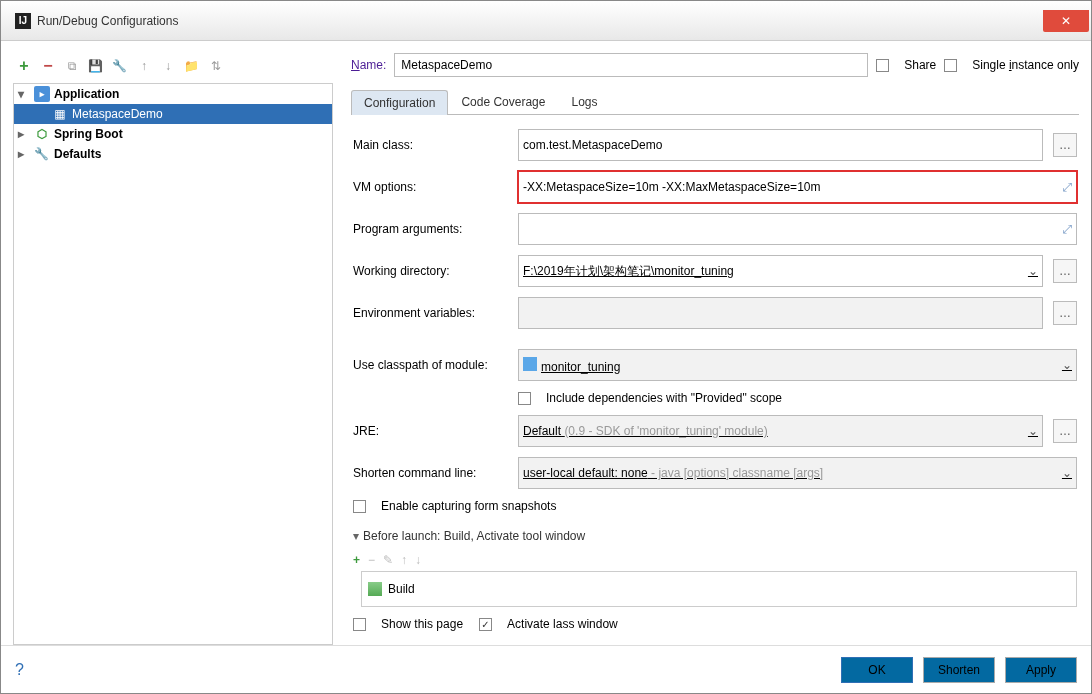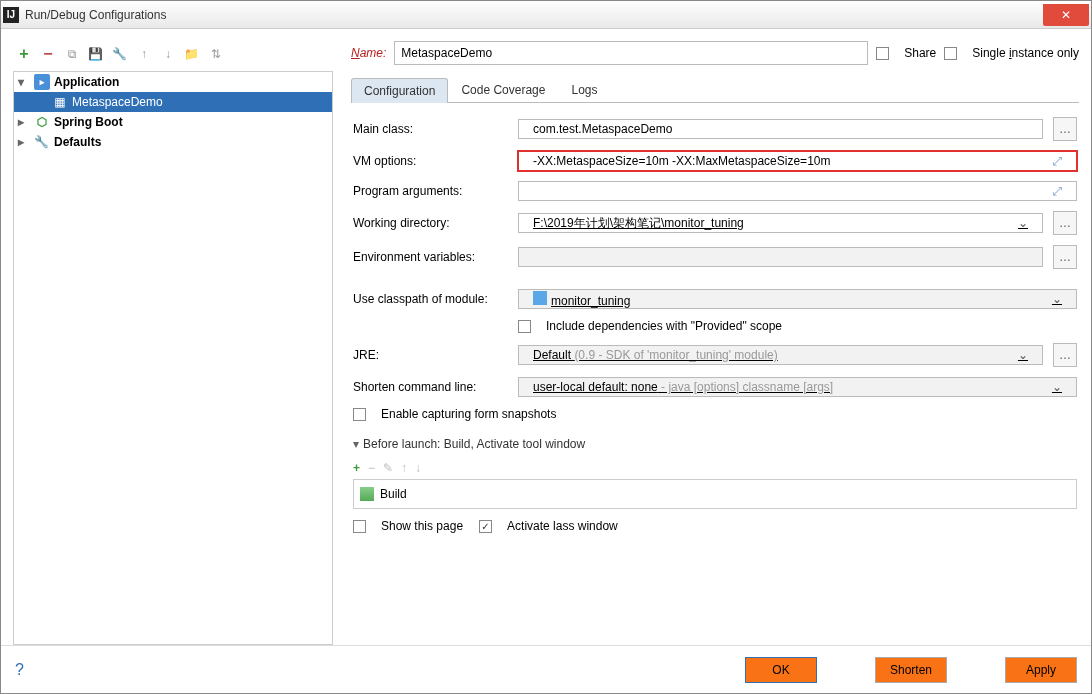--- a/index.html
+++ b/index.html
@@ -1,70 +1,70 @@
 <!DOCTYPE html>
 <html><head>
 <meta charset="utf-8">
 <style>
 * { box-sizing: border-box; font-family: "Segoe UI", Tahoma, sans-serif; font-size: 12px; }
 body { margin: 0; background: #eef2f6; }
 .window { width: 1092px; height: 694px; background: #fff; border: 1px solid #888; display: flex; flex-direction: column; }
-.titlebar { height: 28px; background: linear-gradient(#fff,#e8e8e8); border-bottom: 1px solid #ccc; display: flex; align-items: center; padding: 0 0 0 2px; }
+.titlebar { height: 40px; background: linear-gradient(#fff,#e8e8e8); border-bottom: 1px solid #ccc; display: flex; align-items: center; padding: 0 0 0 14px; }
 .titlebar .appicon { width: 16px; height: 16px; background: #222; color: #fff; display:inline-flex;align-items:center;justify-content:center;font-size:10px;font-weight:bold;margin-right:6px;}
 .titlebar .title { flex:1; color:#333; }
 .titlebar .close { width:46px; height:22px; background:#e04b3c; color:#fff; display:flex;align-items:center;justify-content:center; margin-right:2px; border-radius:0 0 2px 2px;}
 .body { flex:1; display:flex; padding: 12px 12px 0 12px; gap:0; min-height:0;}
 .left { width: 320px; display:flex; flex-direction:column; }
 .toolbar { height:26px; display:flex; align-items:center; gap:6px; padding:0 2px;}
 .toolbar .ico { width:18px; height:18px; display:inline-flex;align-items:center;justify-content:center; color:#999;}
 .toolbar .add{color:#3c9a3c;font-weight:bold;font-size:16px;}
 .toolbar .rem{color:#c04848;font-weight:bold;font-size:16px;}
 .tree { flex:1; border:1px solid #ccc; background:#fff; margin-top:4px; overflow:auto;}
 .tree-item { height:20px; display:flex; align-items:center; padding-left:4px; gap:4px;}
 .tree-item.sel { background:#2f6fb5; color:#fff;}
 .tree-item .arr{width:12px;color:#666;}
 .tree-item.bold{font-weight:bold;}
 .ico16{width:16px;height:16px;display:inline-flex;align-items:center;justify-content:center;}
 .app-ico{background:#4a90d9;color:#fff;font-size:9px;border-radius:2px;}
 .sb-ico{color:#3c9a3c;}
 .def-ico{color:#888;}
 .right { flex:1; display:flex; flex-direction:column; padding-left:18px; min-width:0;}
 .row { display:flex; align-items:center; margin-bottom:8px; gap:8px;}
-.row label { color:#b91c1c;font-style:italic;}
+.row label { color:#4c1d95;}
 .row .u { text-decoration: underline; }
 .namefield{flex:1;height:24px;border:1px solid #bbb;padding:0 6px;}
 .chk{display:inline-flex;align-items:center;gap:15px;}
 .chk .box{width:13px;height:13px;border:1px solid #888;display:inline-flex;align-items:center;justify-content:center;font-size:10px;color:#333;}
 .tabs{display:flex;border-bottom:1px solid #bbb;margin-top:4px;}
 .tab{padding:5px 12px;border:1px solid transparent;border-bottom:none;cursor:default;color:#333;}
 .tab.active{background:#dde7f2;border-color:#bbb;border-radius:3px 3px 0 0;position:relative;top:1px;}
 .panel{flex:1;padding:14px 2px 0 2px;overflow:auto;}
 .form-row{display:flex;align-items:center;margin-bottom:10px;gap:10px;}
 .form-row .lbl{width:155px;color:#000;}
-.form-row .fld{flex:1;height:20px;border:1px solid #bbb;padding:2px 14px;background:#fff;display:flex;align-items:center;min-width:0;text-align:center;}
+.form-row .fld{flex:1;height:32px;border:1px solid #bbb;padding:2px 4px;background:#fff;display:flex;align-items:center;min-width:0;text-align:center;}
 .form-row .fld.gray{background:#f2f2f2;}
 .form-row .fld.mono{font-family:Consolas,monospace;font-size:11px;}
 .form-row .fld .hint{color:#999;}
 .form-row .btn-sm{width:24px;height:24px;border:1px solid #bbb;display:flex;align-items:center;justify-content:center;background:#f6f6f6;color:#555;}
 .form-row .exp{color:#7a9cc6; margin-left:auto;}
 .highlight{outline:2px solid #e03030;outline-offset:-1px;}
 .sel-arrow{color:#555;margin-left:auto;}
 .drop{justify-content:space-between;text-decoration:underline;}
 .mod-ico{width:14px;height:14px;background:#5aa7e8;display:inline-block;margin-right:4px;}
 .sec-hdr{color:#333;margin:16px 0 6px 0;display:flex;align-items:center;gap:4px;}
 .sec-hdr .tri{color:#666;}
 .mini-tb{height:22px;display:flex;align-items:center;gap:8px;}
 .mini-tb .add{color:#3c9a3c;font-weight:bold;}
 .mini-tb .dim{color:#bbb;}
-.build-box{border:1px solid #ccc;height:30px;display:flex;align-items:center;padding:8px 6px;gap:6px;}
+.build-box{border:1px solid #ccc;height:36px;display:flex;align-items:center;padding:8px 6px;gap:6px;margin-left:8px;}
 .build-ico{width:14px;height:14px;background:linear-gradient(#8c8,#5a5);}
 .footer{height:48px;border-top:1px solid #ddd;display:flex;align-items:center;justify-content:space-between;padding:0 14px;}
 .help{color:#2f6fb5;font-size:16px;}
 .btns{display:flex;gap:10px;}
-.btn{min-width:72px;height:26px;border:1px solid #aaa;background:#f97316;display:flex;align-items:center;justify-content:center;margin-left:48px;}
+.btn{min-width:72px;height:26px;border:1px solid #aaa;background:#0369a1;display:flex;align-items:center;justify-content:center;}
 .btn.primary{border-color:#2f6fb5;}
 </style>
 </head>
 <body>
 
 <div class="window">
   <div class="titlebar">
     <span class="appicon">IJ</span>
     <span class="title">Run/Debug Configurations</span>
     <span class="close">✕</span>

